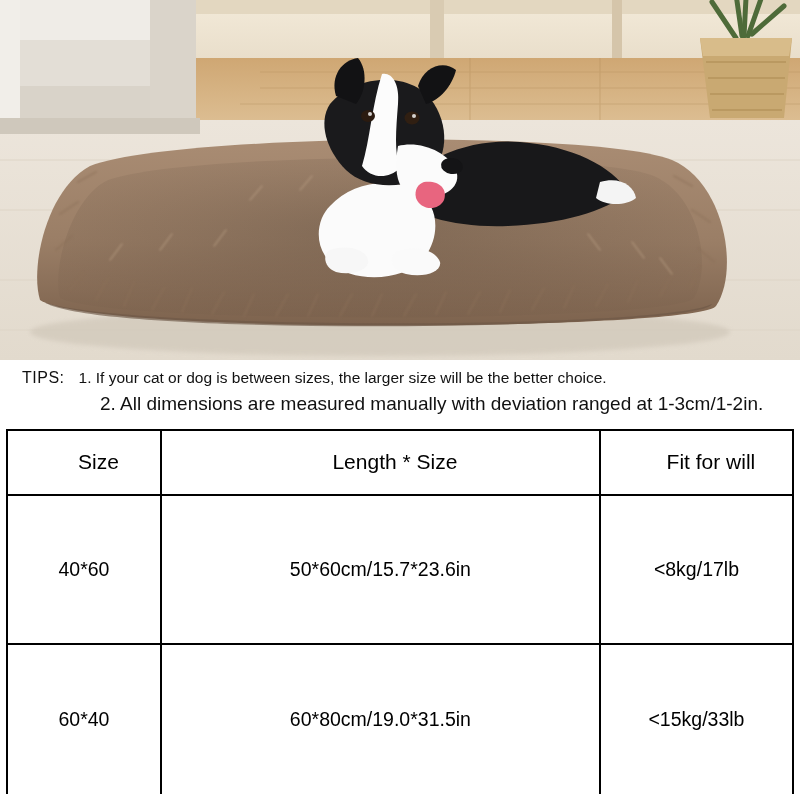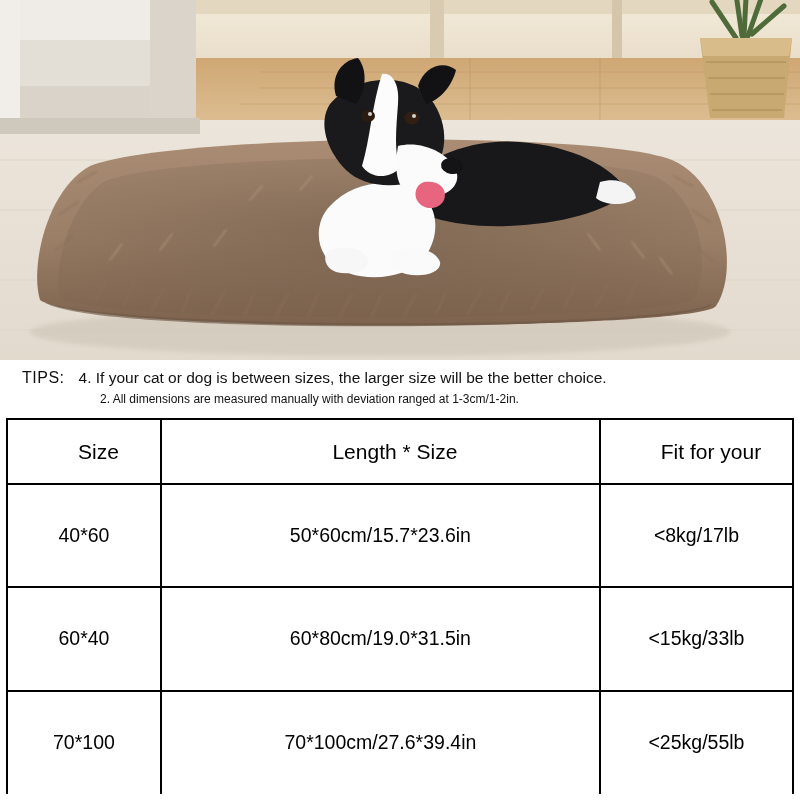--- a/index.html
+++ b/index.html
@@ -47,21 +47,21 @@
     line-height: 1.5;
     white-space: nowrap;
   }
   .tips-label {
     font-size: 16px;
     letter-spacing: 0.5px;
     margin-right: 14px;
   }
   .tips-line2 {
     padding-left: 78px;
-    font-size: 12px;
+    font-size: 19px;
     text-align: center;
   }
 
   
   .table-wrap {
     margin: 8px 6px 6px 6px;
     border: 2px solid #000;
     border-bottom: none;
     flex: 1;
   }
@@ -266,54 +266,49 @@
 
         <path d="M396 252 C414 244 436 250 440 262 C442 272 424 278 406 274 C392 270 388 258 396 252 Z" fill="#fafafa"></path>
         <path d="M330 250 C348 244 366 250 368 260 C370 270 352 276 336 272 C324 268 322 254 330 250 Z" fill="#f7f7f7"></path>
       </g>
     </svg>
   </div>
 
   <div class="tips">
     <div class="tips-line">
       <span class="tips-label">TIPS:</span>
-      <span>4. If your cat or dog is between sizes, the larger size will be the better choice.</span>
+      <span>1. If your cat or dog is between sizes, the larger size will be the better choice.</span>
     </div>
     <div class="tips-line tips-line2">
       <span>2. All dimensions are measured manually with deviation ranged at 1-3cm/1-2in.</span>
     </div>
   </div>
 
   <div class="table-wrap">
     <table class="size-table">
       <colgroup>
         <col class="col-size">
         <col class="col-dim">
         <col class="col-fit">
       </colgroup>
       <thead>
         <tr class="row-h">
           <th>Size</th>
           <th>Length * Size</th>
-          <th>Fit for your</th>
+          <th>Fit for will</th>
         </tr>
       </thead>
       <tbody>
         <tr class="row-h">
           <td>40*60</td>
           <td>50*60cm/15.7*23.6in</td>
           <td>&lt;8kg/17lb</td>
         </tr>
         <tr class="row-h">
           <td>60*40</td>
           <td>60*80cm/19.0*31.5in</td>
           <td>&lt;15kg/33lb</td>
         </tr>
-        <tr class="row-h">
-          <td>70*100</td>
-          <td>70*100cm/27.6*39.4in</td>
-          <td>&lt;25kg/55lb</td>
-        </tr>
       </tbody>
     </table>
   </div>
 
 </div>
 
 </body></html>

